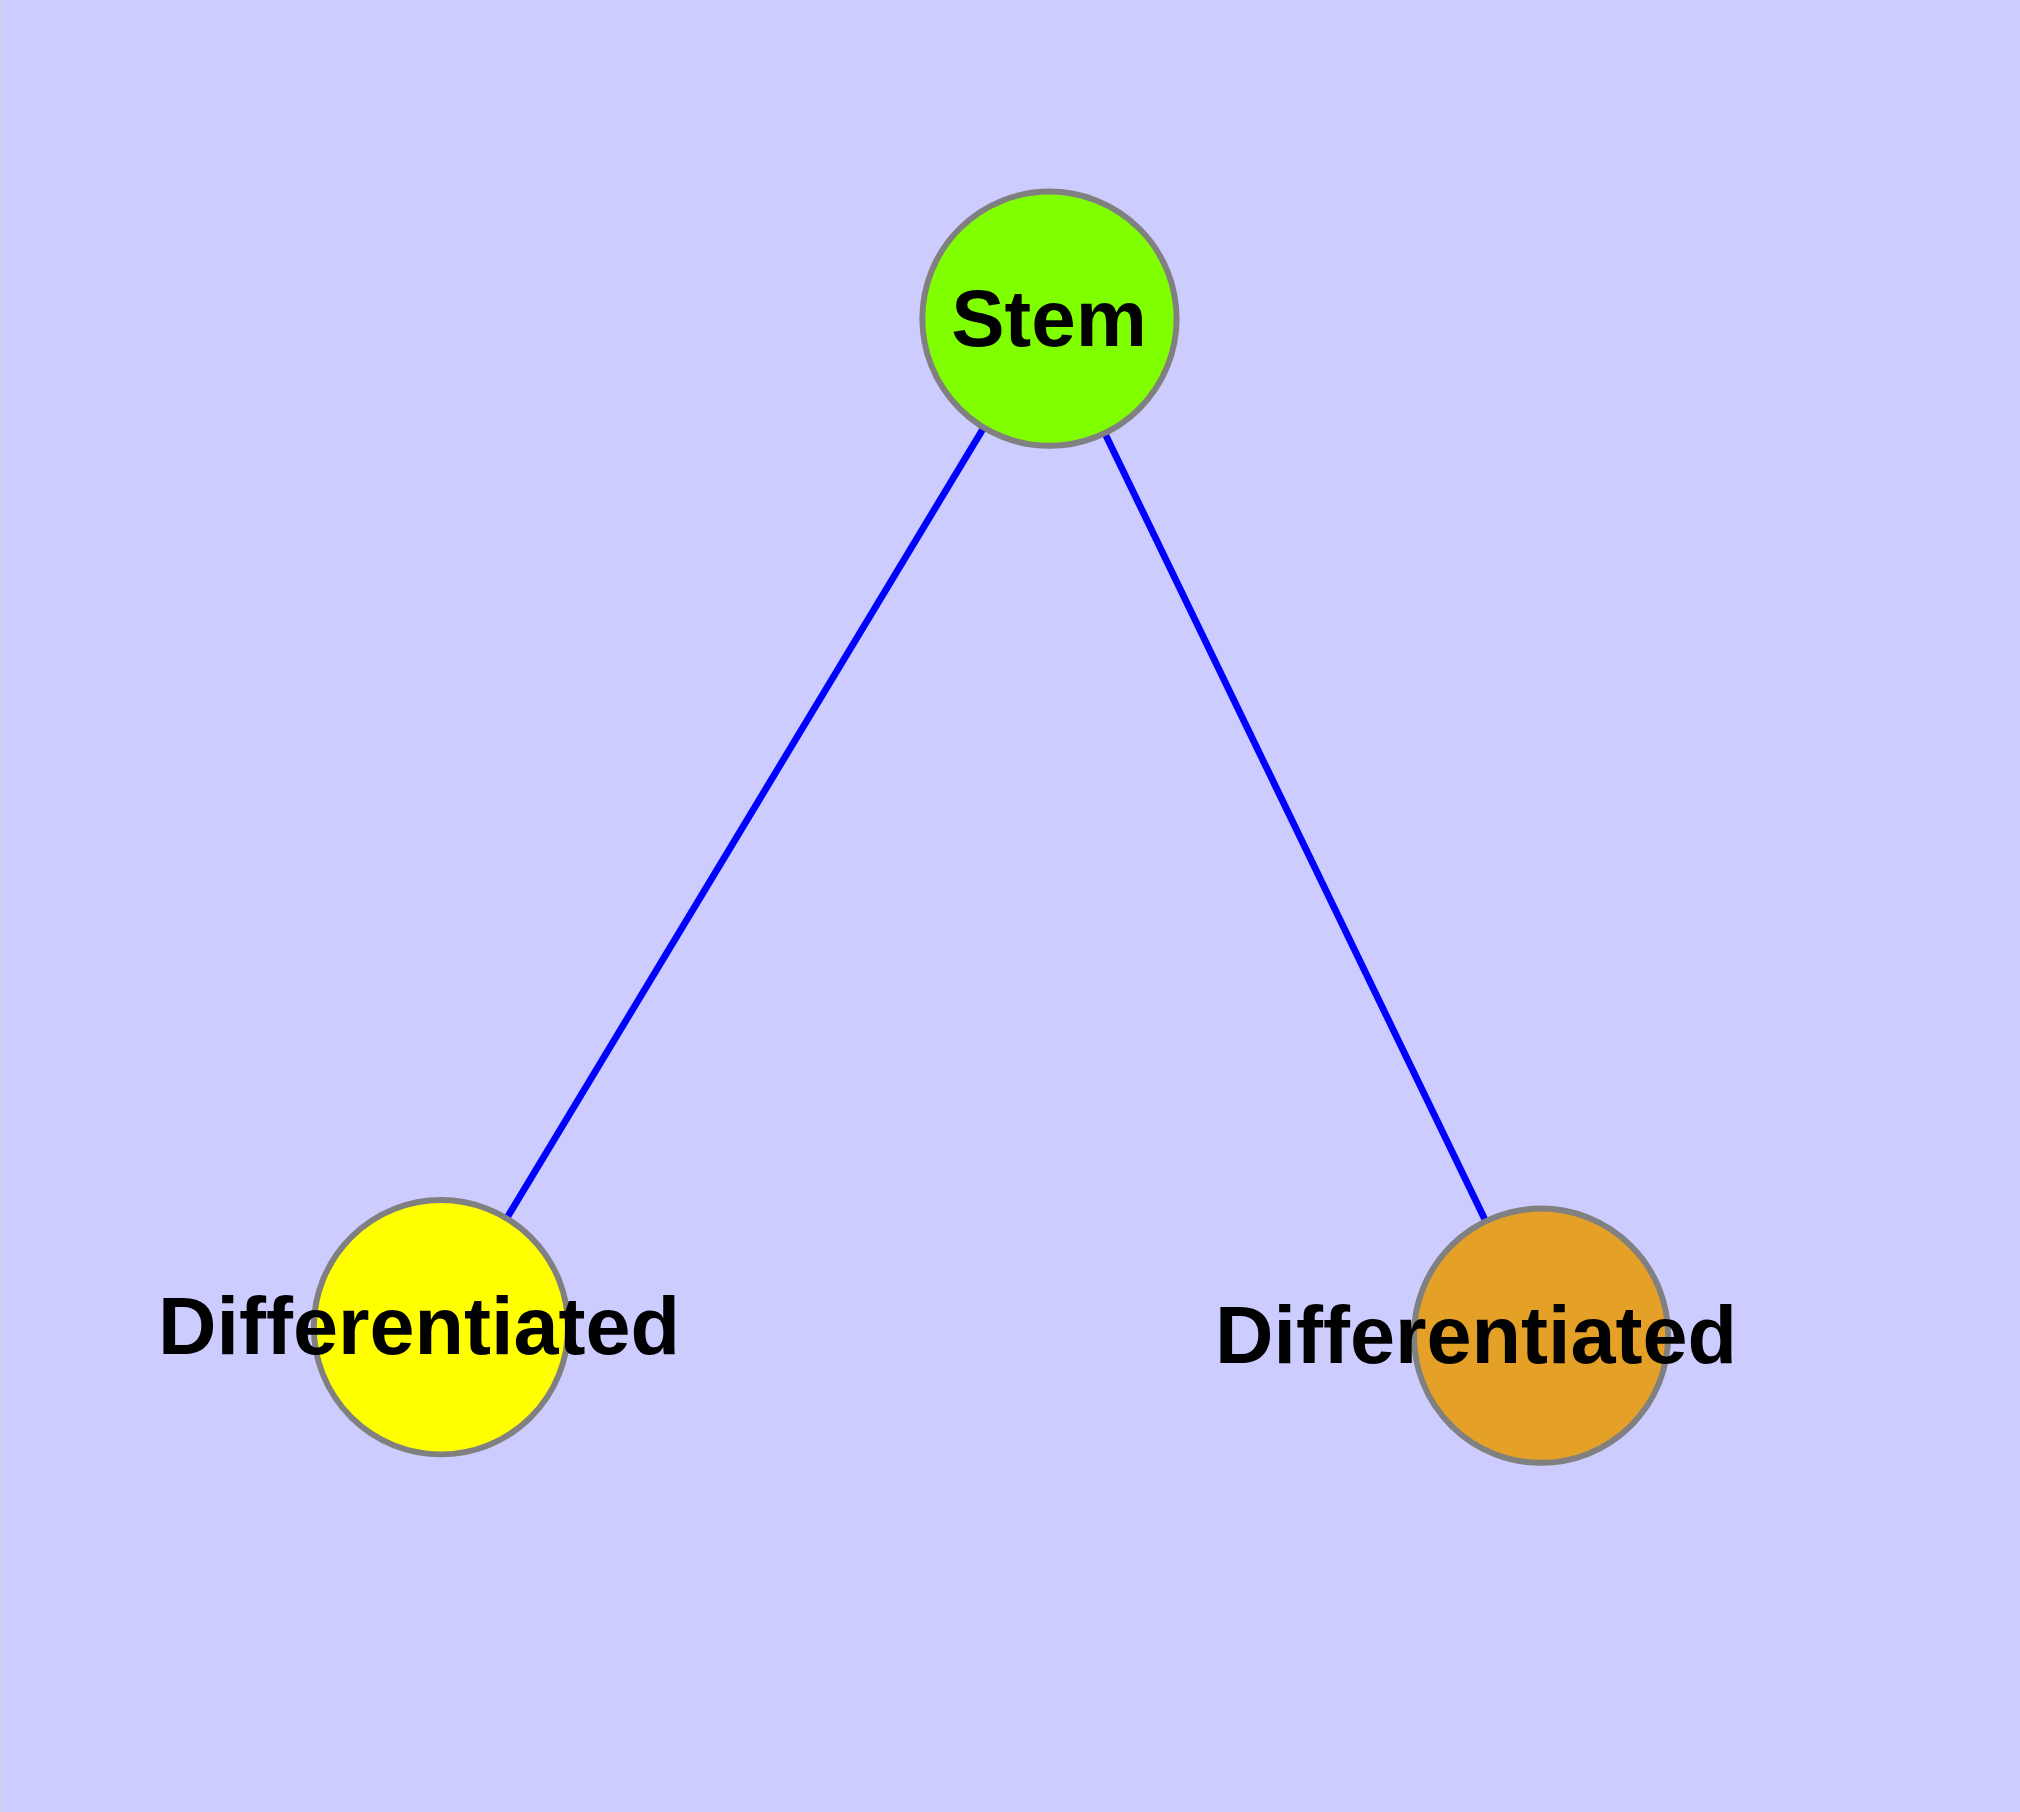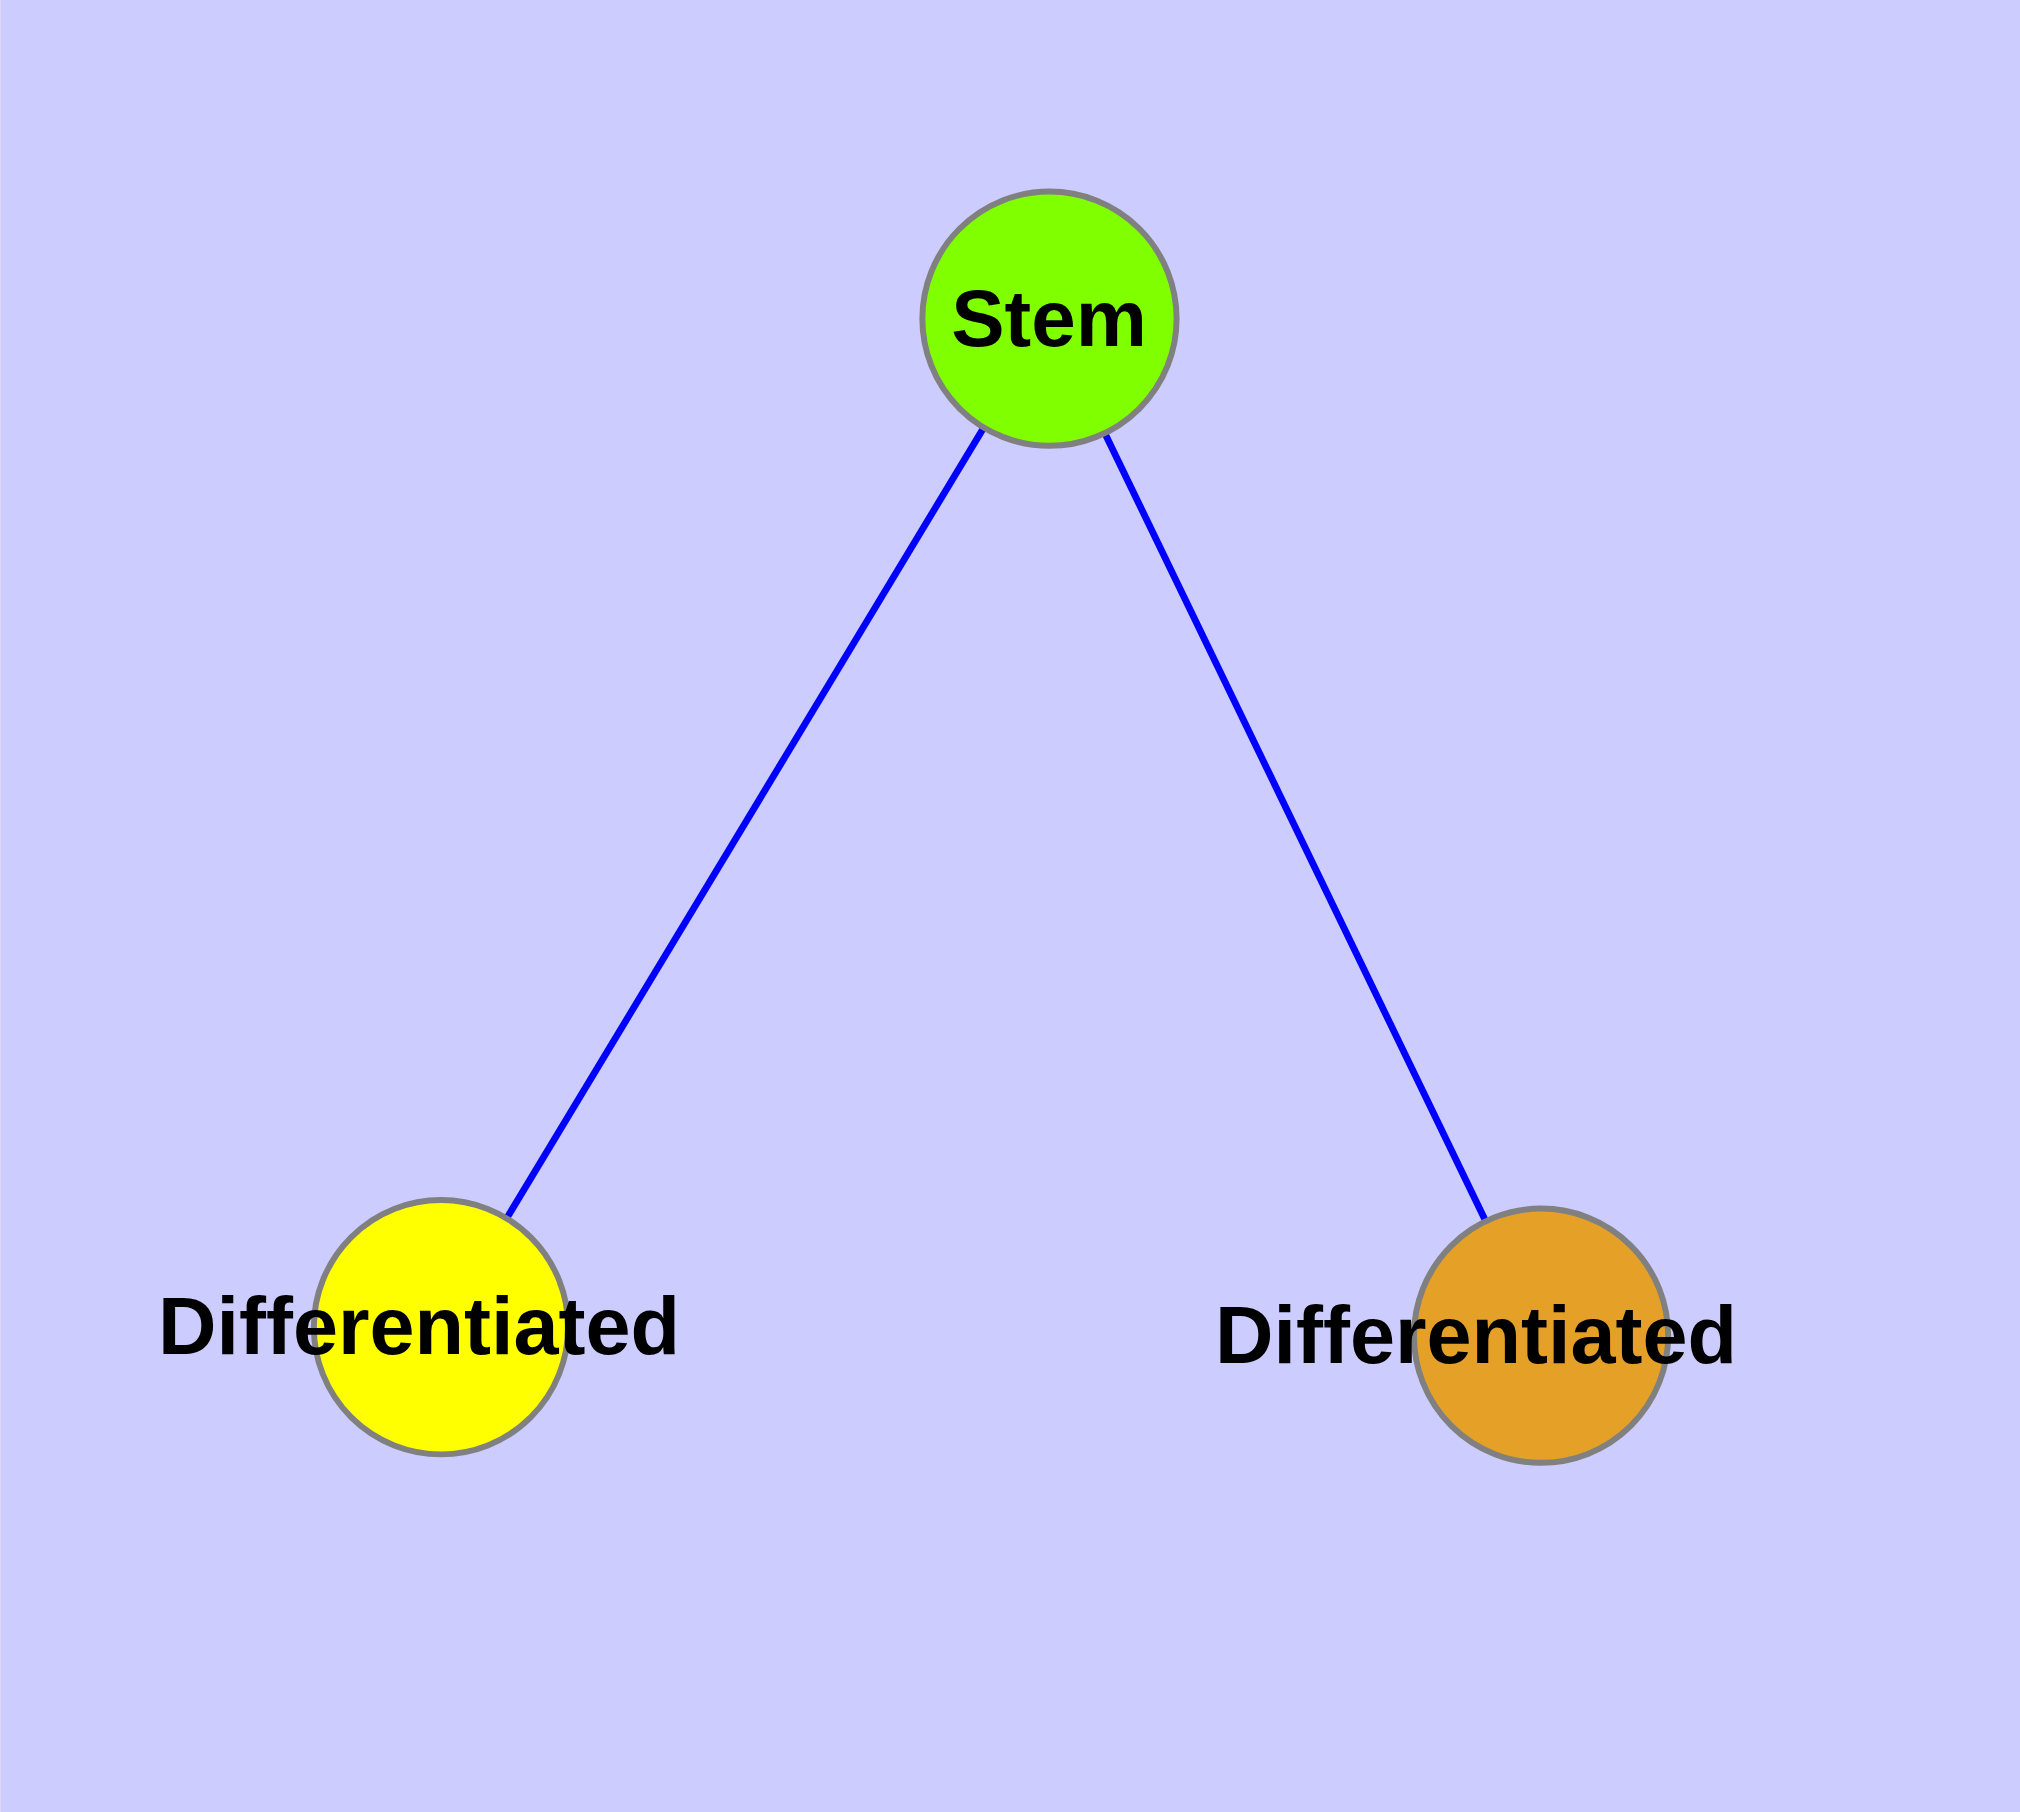--- a/index.html
+++ b/index.html
@@ -42,21 +42,21 @@
     font-size: 81px;
     text-align: center;
   }
   .label-line {
     display: block;
   }
 </style>
 </head>
 <body>
 
-<div id="canvas" style="background: #fef9c3; width: 1944px; height: 1812px; text-decoration: underline;">
+<div id="canvas" style="background: #bef264; width: 1944px; height: 1812px; text-decoration: underline;">
 
   <svg id="graph-svg" viewBox="0 0 2384 2138" style="width: 2021px; height: 1812px;">
     <rect x="0" y="0" width="2384" height="2138" fill="#ccccff"></rect>
 
     <g>
       <line x1="1238" y1="376" x2="520" y2="1566" stroke="#0000ff" stroke-width="8" stroke-linecap="butt"></line>
       <line x1="1238" y1="376" x2="1818" y2="1576" stroke="#0000ff" stroke-width="8" stroke-linecap="butt"></line>
     </g>
 
     <g>

